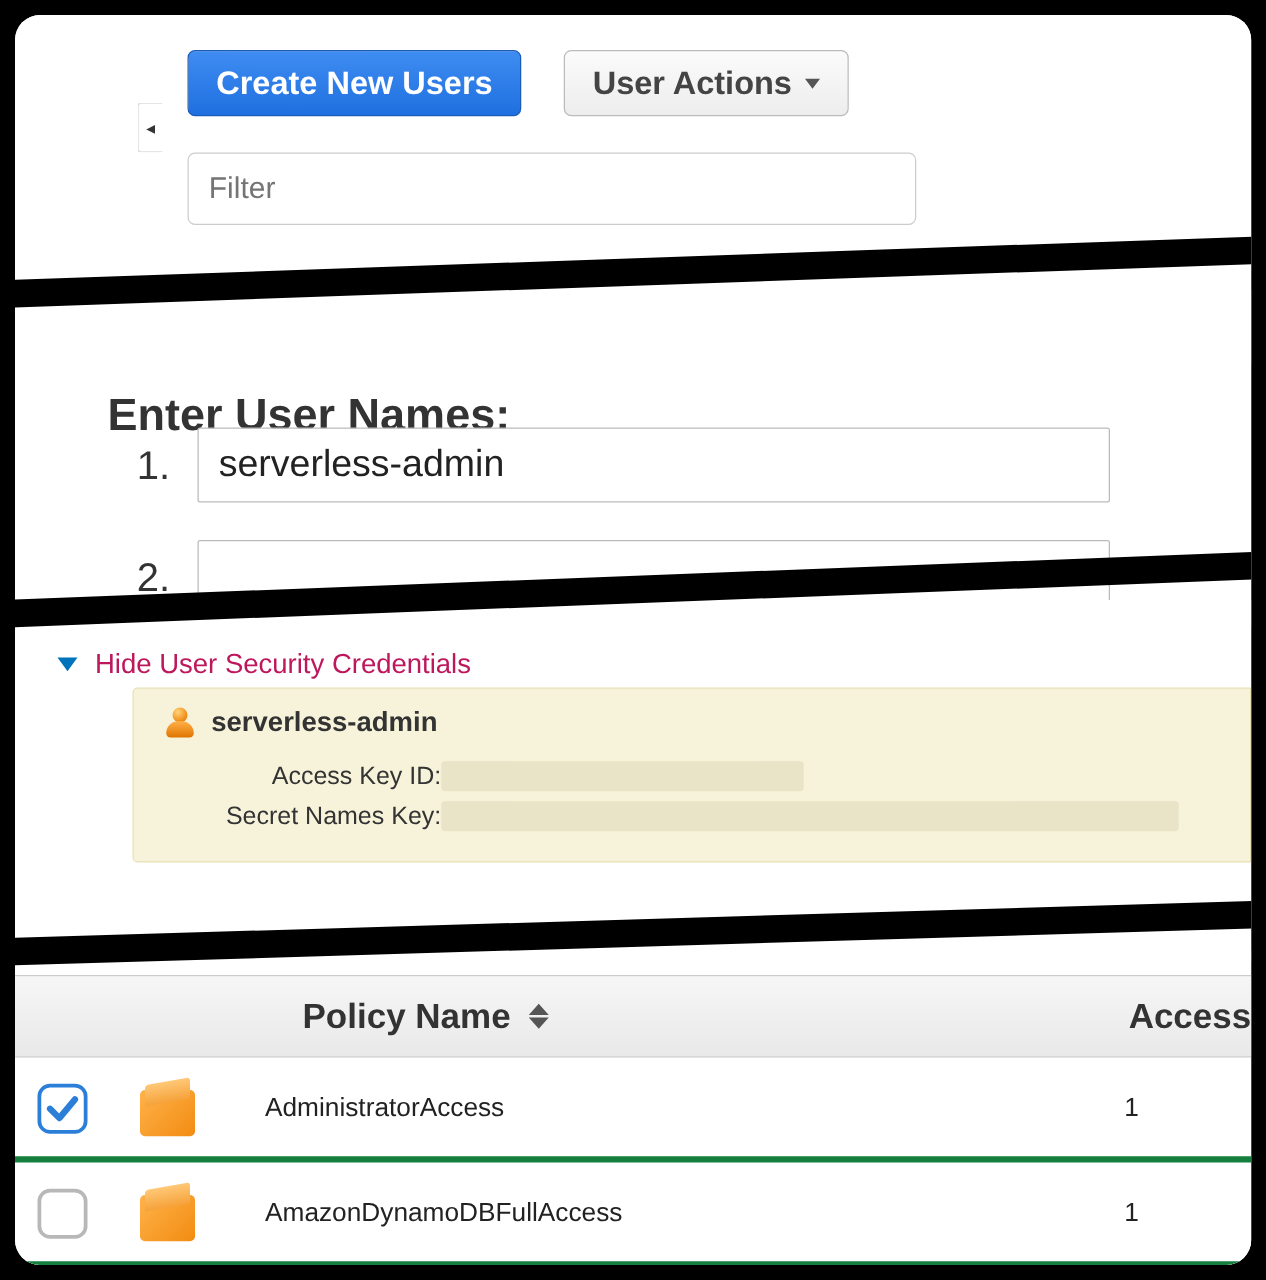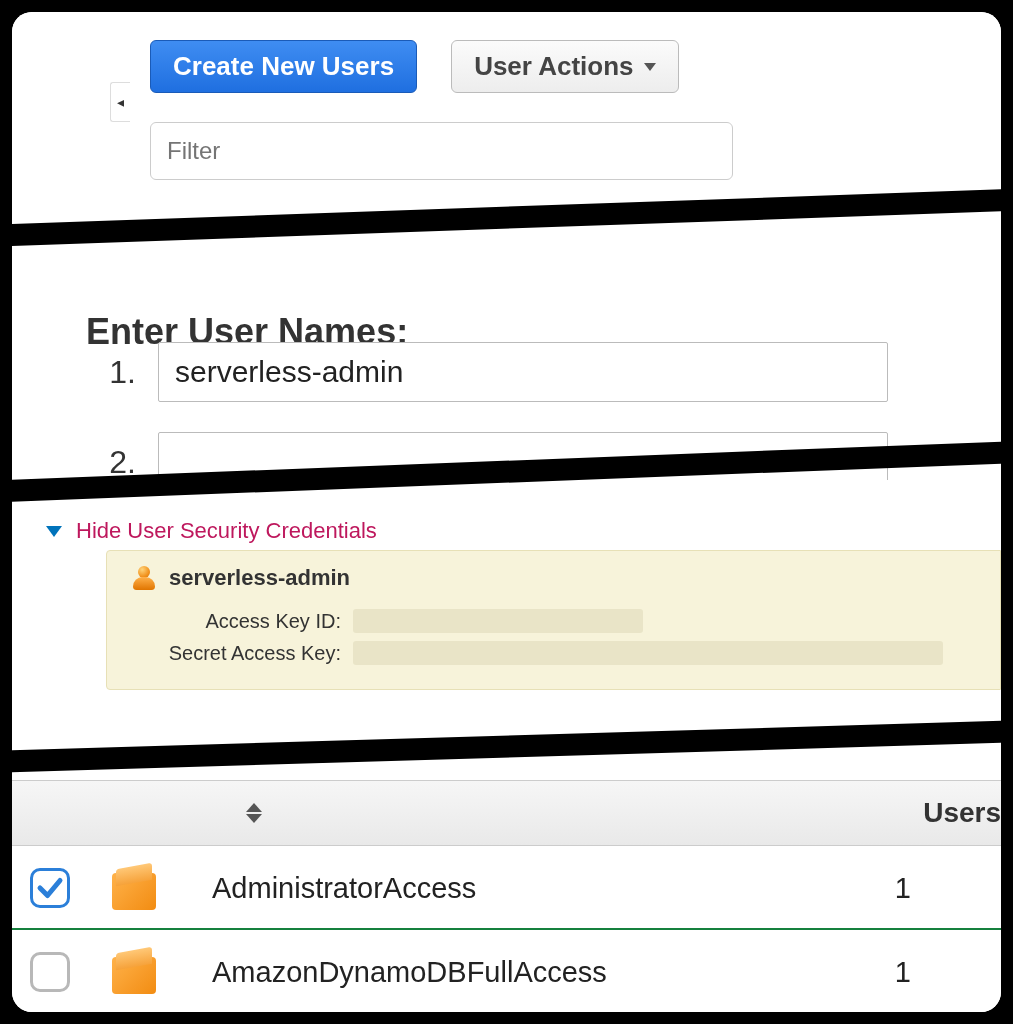--- a/index.html
+++ b/index.html
@@ -181,21 +181,21 @@
     }
     .user-icon::before {
       content:'';position:absolute;left:5px;top:0;width:12px;height:12px;border-radius:50%;
       background: radial-gradient(circle at 35% 30%, #ffd37a, #f2931f 60%, #d66c00);
     }
     .user-icon::after {
       content:'';position:absolute;left:0;bottom:0;width:22px;height:13px;border-radius:11px 11px 4px 4px;
       background: linear-gradient(#ffb04a,#e07500);
     }
     .kv { display:flex;align-items:center;margin: 8px 0 0 20px;}
-    .kv .k { width: 200px;text-align:right;padding-right:12px;color:#333;font-size:20px;}
+    .kv .k { width: 200px;text-align:right;color:#333;font-size:20px;}
     .kv .v {
       height: 24px;
       background: #e9e4c7;
       border-radius: 3px;
     }
     .v1 { width: 290px; }
     .v2 { width: 590px; }
 
     
     .panel4 {
@@ -223,22 +223,22 @@
     .sort-icon span {
       width:0;height:0;border-left:8px solid transparent;border-right:8px solid transparent;
     }
     .sort-icon .u { border-bottom:9px solid #555;}
     .sort-icon .d { border-top:9px solid #555;}
     .th-attach { position:absolute; right: 0; padding-right: 0;}
     .trow {
       position:absolute;left:0;right:0;
       height: 82px;
       display:flex;align-items:center;
-      border-bottom:2px solid #15803d;
-      font-size: 29px;color:#222;
+      border-bottom:5px solid #15803d;
+      font-size: 21px;color:#222;
     }
     .r1 { top: 88px; }
     .r2 { top: 172px; }
     .chk {
       margin-left: 18px;
       width: 40px;height:40px;
       border: 3px solid #2b7fd9;
       border-radius: 10px;
       background:#fff;
       display:flex;align-items:center;justify-content:center;
@@ -304,35 +304,36 @@
     <div class="cred-box">
       <div class="cred-title">
         <span class="user-icon"></span>
         <span>serverless-admin</span>
       </div>
       <div class="kv">
         <div class="k">Access Key ID:</div>
         <div class="v v1"></div>
       </div>
       <div class="kv">
-        <div class="k">Secret Access Key:</div>
+        <div class="k">Secret Names Key:</div>
         <div class="v v2"></div>
       </div>
     </div>
   </div>
 
   <div class="panel4">
     <div class="thead">
       <div class="th-policy">
+        <span>Policy Name</span>
         <span class="sort-icon">
           <span class="u"></span>
             <span class="d"></span>
         </span>
       </div>
-      <div class="th-attach">Users</div>
+      <div class="th-attach">Access</div>
     </div>
 
     <div class="trow r1">
       <div class="chk">
         <svg viewBox="0 0 24 24">
             <path d="M4 12 L10 18 L20 6" stroke="#2b7fd9" stroke-width="4" fill="none" stroke-linecap="round" stroke-linejoin="round"></path>
           </svg>
       </div>
       <span class="pol-icon"></span>
       <span class="pol-name">AdministratorAccess</span>

